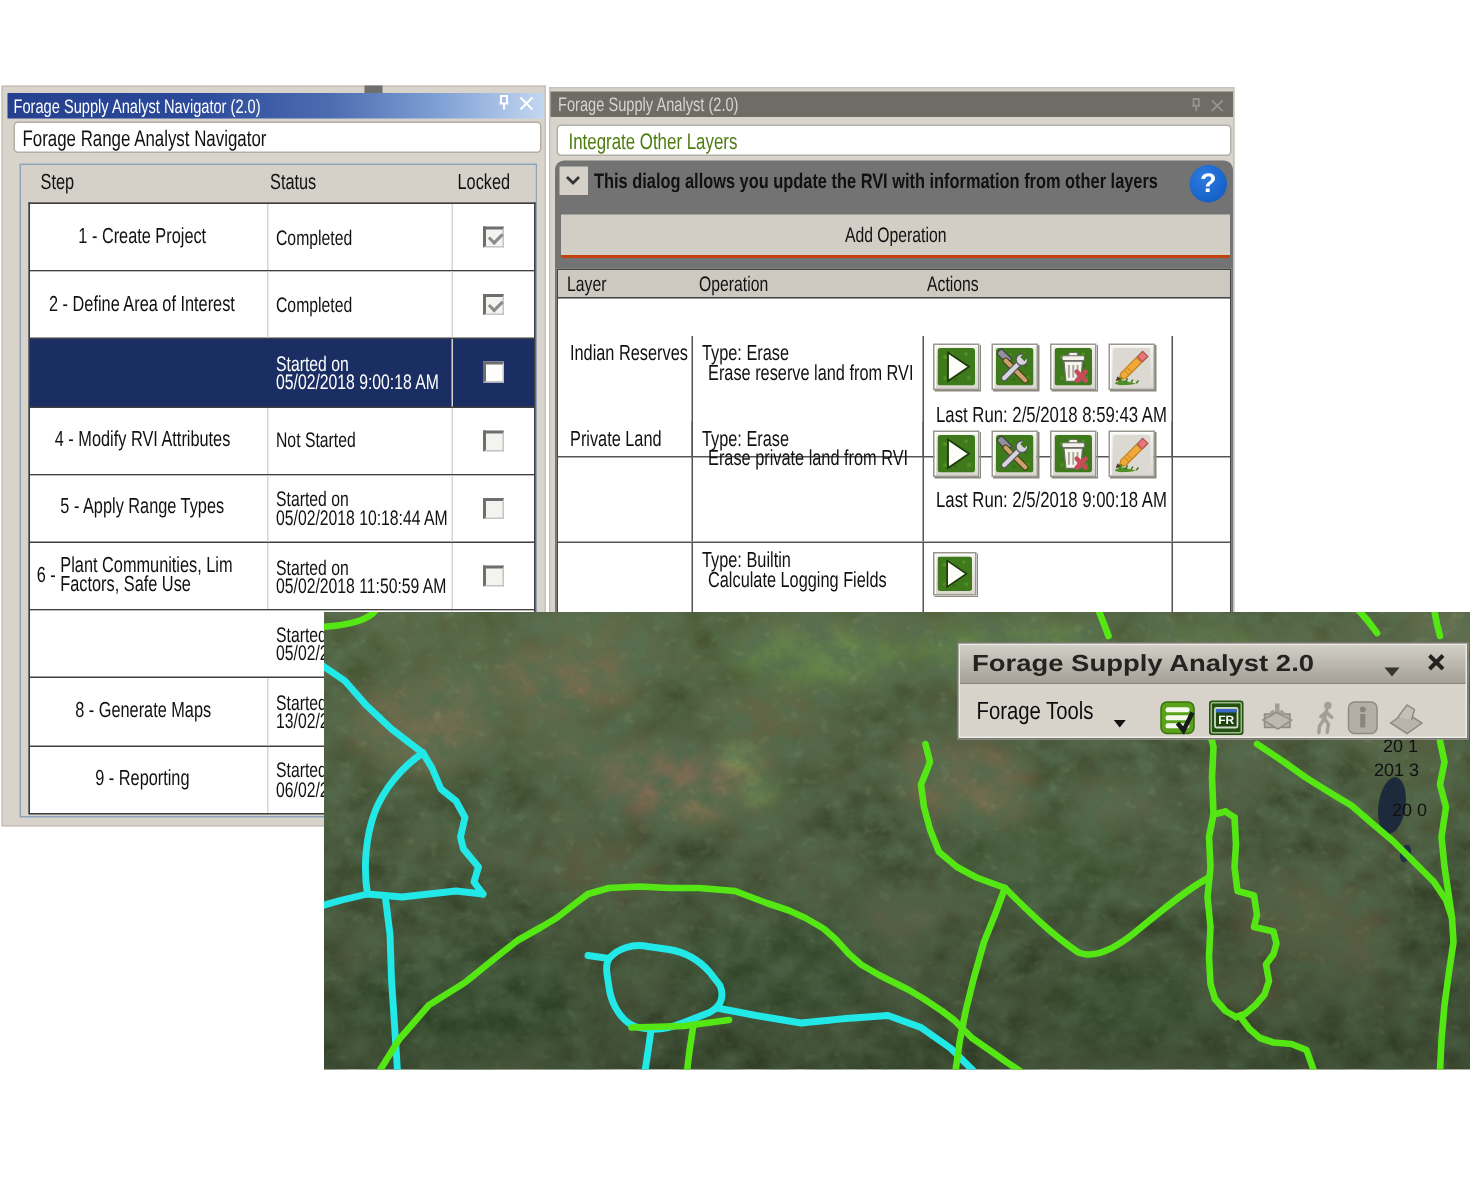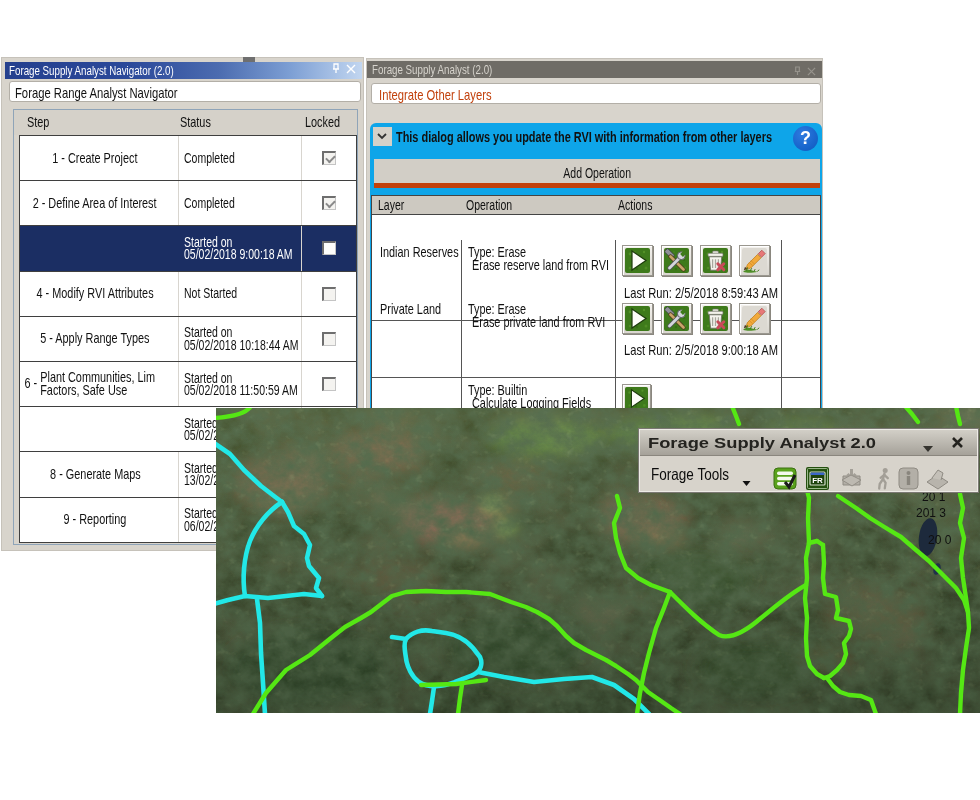--- a/index.html
+++ b/index.html
@@ -30,28 +30,28 @@
   .row.sel .step,.row.sel .stat{color:#fff;}
   .row.sel .step{border-right:1px solid #44609e;}
   .cb{width:14px;height:14px;background:#fdfdfb;position:relative;border-top:2px solid #6e6e6e;border-left:2px solid #6e6e6e;border-right:1px solid #c4c4c4;border-bottom:1px solid #c4c4c4;}
   .cb.dis{background:#f4f3f0;}
   .cb.chk:after{content:"";position:absolute;left:1.5px;top:2px;width:7px;height:4px;border-left:2px solid #8a8a8a;border-bottom:2px solid #8a8a8a;transform:rotate(-45deg);}
 
   
   #p2{left:366px;top:58px;width:457px;height:354px;background:#d8d4cc;border:1px solid #c6c2ba;}
   #p2 .tbar{left:0px;top:2px;width:455px;height:17px;background:#6f6c66;color:#d6d3cc;}
   #p2 .tbar .tx{font-size:13px;position:absolute;left:5px;top:1px;}
-  #p2 .tb1{left:4px;top:24px;width:450px;height:21px;background:#fff;border:1px solid #b3afa7;border-radius:3px;color:#c2410c;}
+  #p2 .tb1{left:4px;top:24px;width:450px;height:21px;background:#fff;border:1px solid #b3afa7;border-radius:3px;color:#4d7c0f;}
   #p2 .tb1 .tx{position:absolute;left:7px;top:2px;font-size:15px;}
-  #p2 .content{left:3px;top:64px;width:452px;height:303px;background:#0ea5e9;border-radius:6px 6px 0 0;}
+  #p2 .content{left:3px;top:48px;width:452px;height:303px;background:#737373;border-radius:6px 6px 0 0;}
   #ddbtn{left:3px;top:4px;width:19px;height:19px;background:#d5d1c9;}
   #ddbtn svg{position:absolute;left:4px;top:6px;}
   #p2 .info{left:26px;top:5px;font-weight:700;color:#111;}
   #help{left:423px;top:2.5px;width:25px;height:25px;border-radius:50%;background:radial-gradient(circle at 38% 32%,#2f7be0,#1a67ce 55%,#0f57bc 100%);color:#fff;font-weight:700;font-size:18px;text-align:center;line-height:24px;}
-  #addop{left:4px;top:36px;width:446px;height:29px;border-bottom:5px solid #c2410c;background:#d2cec6;color:#111;text-align:center;}
+  #addop{left:4px;top:36px;width:446px;height:29px;border-bottom:2px solid #c2410c;background:#d2cec6;color:#111;text-align:center;}
   #addop .txc{position:relative;top:5px;}
   #t2{left:0.5px;top:71.5px;width:450px;height:232px;border:1px solid #444;background:#fff;}
   #t2 .thead{position:absolute;left:0;top:0;width:448px;height:19px;background:#cdc9c1;border-bottom:1px solid #444;color:#111;}
   #t2 .thead .tx{position:absolute;top:1px;font-size:14px;}
   .t2row{position:absolute;left:0;width:448px;border-bottom:1px solid #555;}
   .t2c{position:absolute;top:0;height:100%;border-right:1px solid #555;}
   .c1{left:0;width:90px;}
   .c2{left:90px;width:154px;}
   .c3{left:244px;width:166px;}
   .c4{left:410px;width:38px;border-right:none;}

